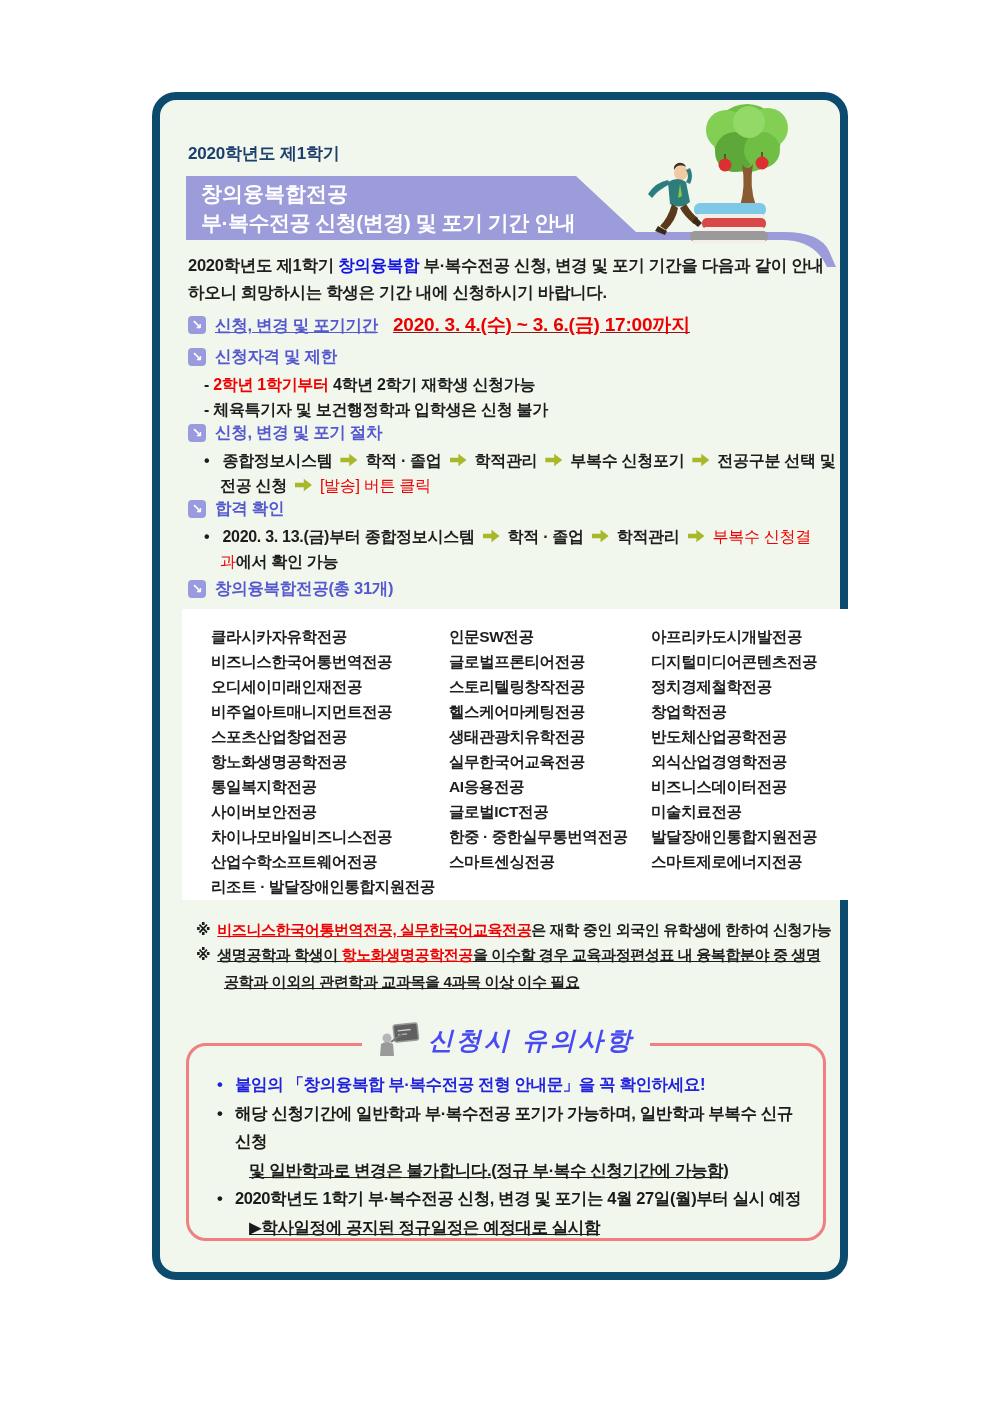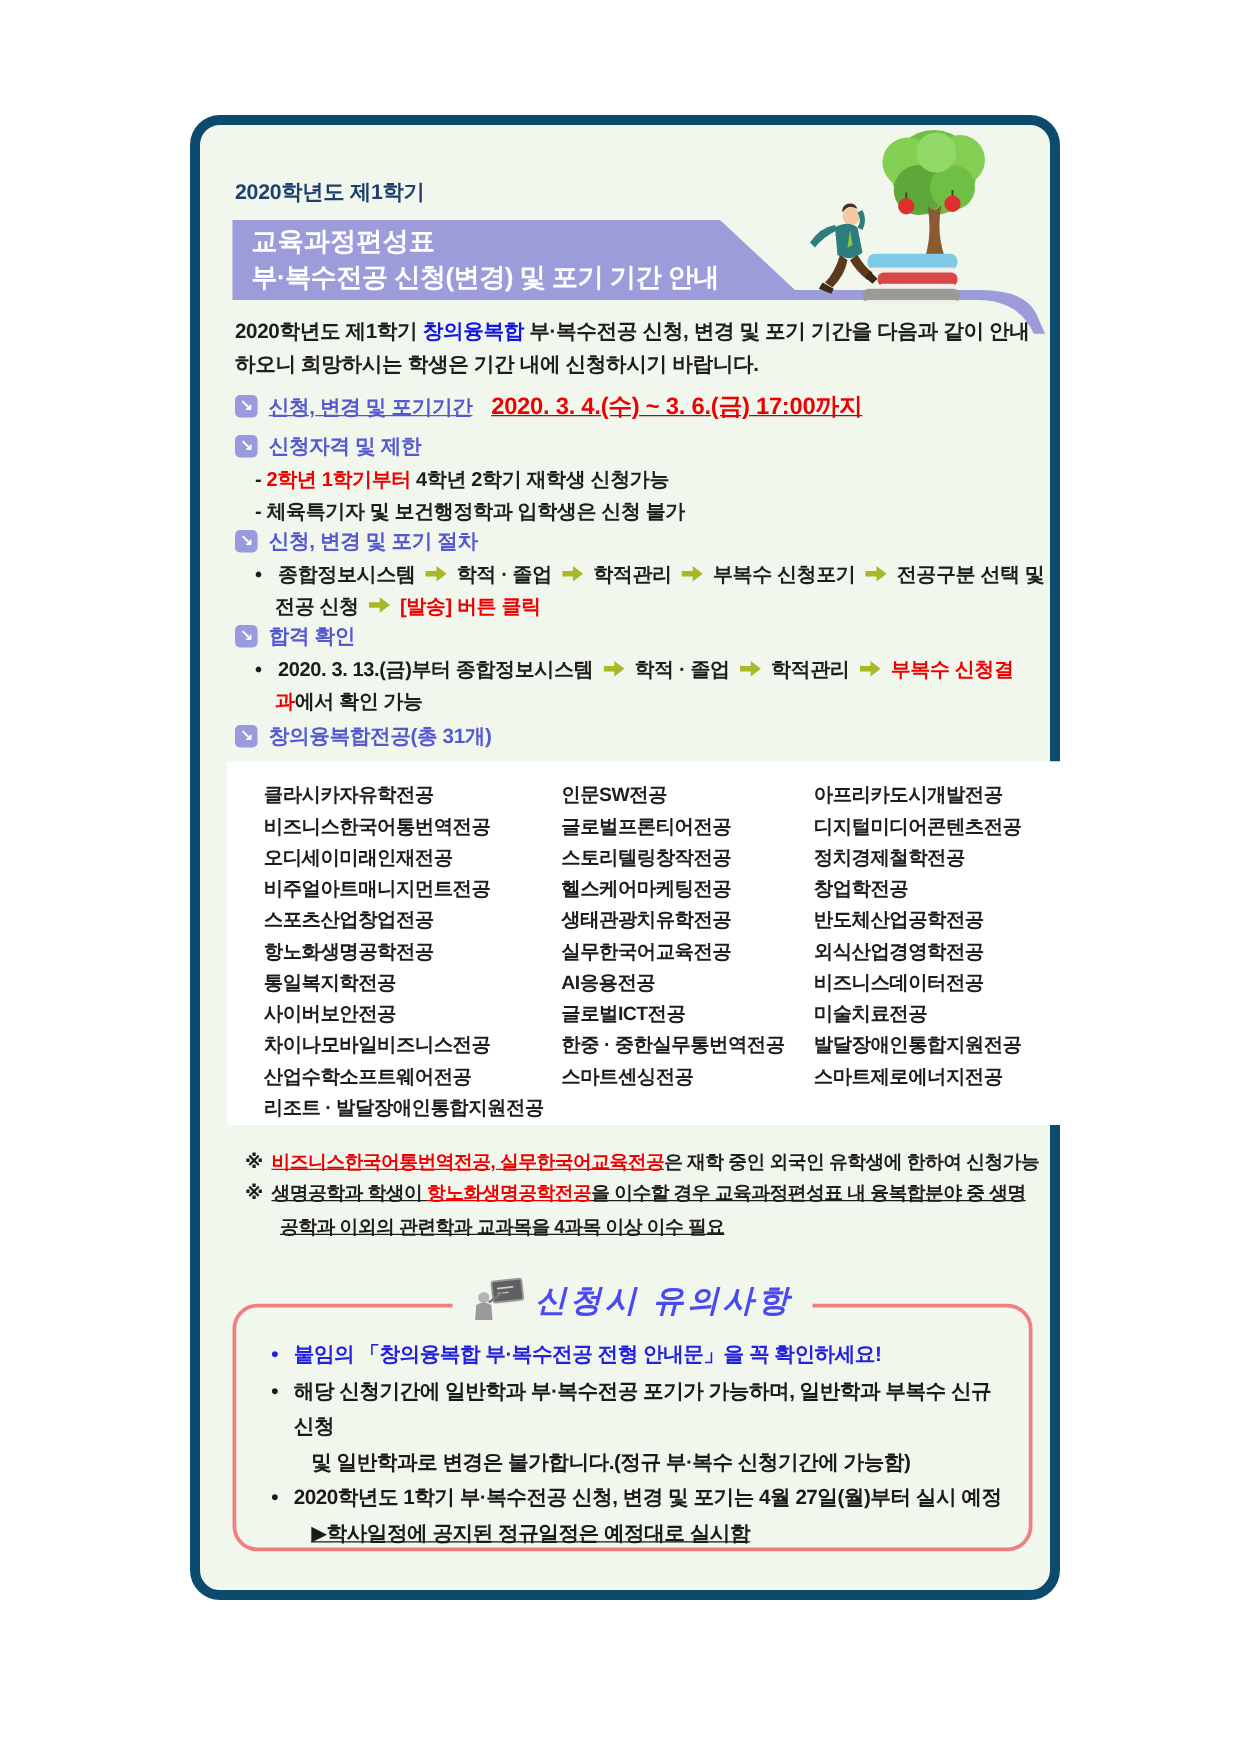--- a/index.html
+++ b/index.html
@@ -30,21 +30,21 @@
   .period-line{left:28px;top:212px;}
   .period-row{display:flex;align-items:baseline;gap:9px;}
   .period-row .secicon{align-self:center;}
   .plabel{font-size:16.5px;font-weight:700;color:#5658d0;text-decoration:underline;letter-spacing:-0.3px;}
   .pvalue{font-size:19px;font-weight:800;color:#ee0000;text-decoration:underline;
           text-decoration-color:#7a2020;margin-left:6px;letter-spacing:-0.2px;}
 
   .body-line{font-size:16px;font-weight:600;color:#1d1d1d;letter-spacing:-0.3px;line-height:25px;}
   .dash::before{content:"- ";}
   .red{color:#ee0000;}
-  .redb{color:#ee0000;font-weight:700;}
+  .redb{color:#ee0000;font-weight:400;}
 
   .arw{display:inline-block;width:17px;height:14px;background:#a9b82a;margin:0 8px;vertical-align:-1px;
        clip-path:polygon(0 34%,52% 34%,52% 6%,100% 50%,52% 94%,52% 66%,0 66%);}
   .bul::before{content:"•";margin-right:9px;}
 
   .majors-box{left:22px;top:509px;width:680px;height:291px;background:#ffffff;}
   .majors-grid{display:grid;grid-template-columns:238px 202px 1fr;padding:15px 0 0 29px;}
   .majors-grid div{font-size:15.5px;font-weight:600;color:#1d1d1d;line-height:25px;
                    white-space:nowrap;letter-spacing:-0.4px;}
 
@@ -54,41 +54,41 @@
   .alert-box{left:26px;top:943px;width:640px;height:198px;border:3px solid #f17f7f;border-radius:20px;
              background:#f1f7ed;}
   .alert-title{position:absolute;left:50%;top:-35px;transform:translateX(-50%);
                display:flex;align-items:center;gap:8px;background:#f1f7ed;padding:0 16px;height:58px;}
   .alert-title-text{font-size:25px;font-weight:700;font-style:italic;color:#4a4af2;
                     letter-spacing:3px;white-space:nowrap;}
   .alert-body{position:absolute;left:18px;top:24px;right:12px;}
   .al-line{position:relative;padding-left:28px;font-size:16.5px;font-weight:700;color:#1a1a1a;
            line-height:28.5px;letter-spacing:-0.4px;}
   .al-line.bulm::before{content:"•";position:absolute;left:10px;}
-  .al-line.cont{padding-left:42px;}
+  .al-line.cont{padding-left:42px;text-decoration:underline;}
   .al-blue{color:#2222dd;}
   .hl{background:#ffff00;}
   .b4wrap{border-bottom:2px solid #1a1a1a;display:inline-block;padding-right:16px;padding-bottom:1px;}
 
   .contact{left:44px;top:1153px;font-size:14.5px;font-weight:600;color:#1d1d1d;letter-spacing:-0.3px;}
 </style>
 </head>
 <body>
 
 <div class="page">
   <div class="container">
 
     <div class="abs semester">2020학년도 제1학기</div>
 
     <div class="abs banner-wrap">
       <svg class="banner-svg" width="664" height="100" viewBox="0 0 664 100">
         <path d="M0,0 H390 L450,56 H598 Q634,56 643,75 L650,91 L641,91 Q629,64 596,64 L0,64 Z" fill="#9c9cdb"></path>
       </svg>
       <div class="banner-text">
-        <div class="l1">교육과정편성표</div>
+        <div class="l1">창의융복합전공</div>
         <div class="l2">부·복수전공 신청(변경) 및 포기 기간 안내</div>
       </div>
       <svg class="illus" width="175" height="148" viewBox="0 0 175 148">
 
         <circle cx="113" cy="36" r="34" fill="#6fbf44"></circle>
         <circle cx="92" cy="28" r="20" fill="#83cf54"></circle>
         <circle cx="134" cy="26" r="20" fill="#83cf54"></circle>
         <circle cx="101" cy="50" r="20" fill="#5da838"></circle>
         <circle cx="128" cy="48" r="18" fill="#6fbf44"></circle>
         <circle cx="115" cy="20" r="16" fill="#93d968"></circle>

